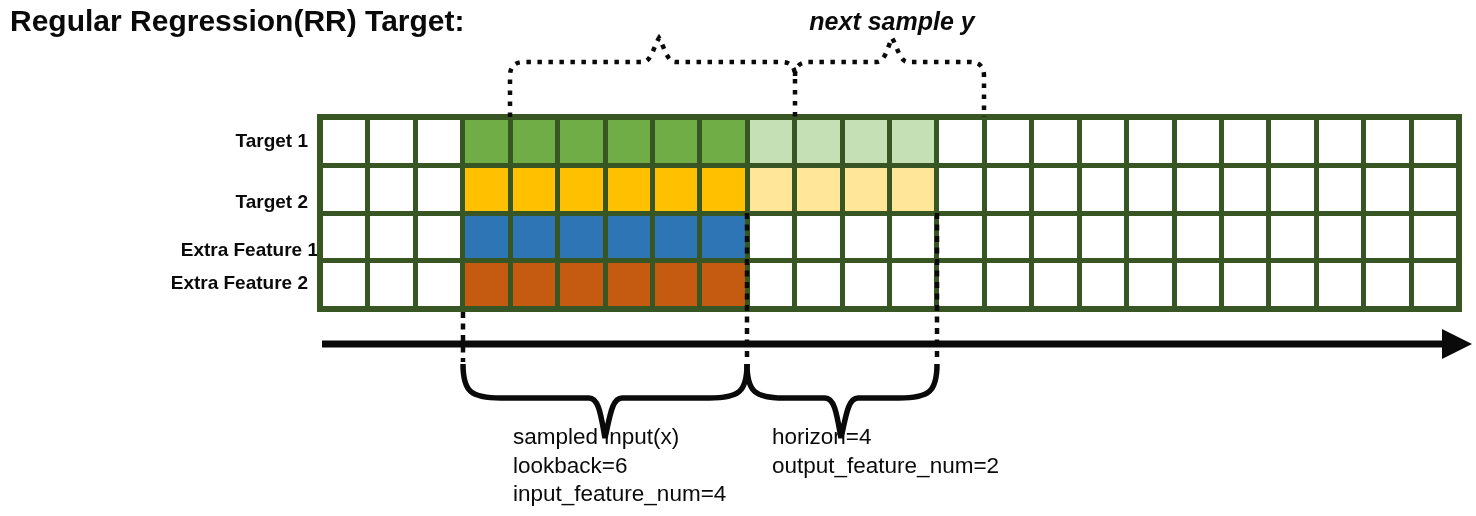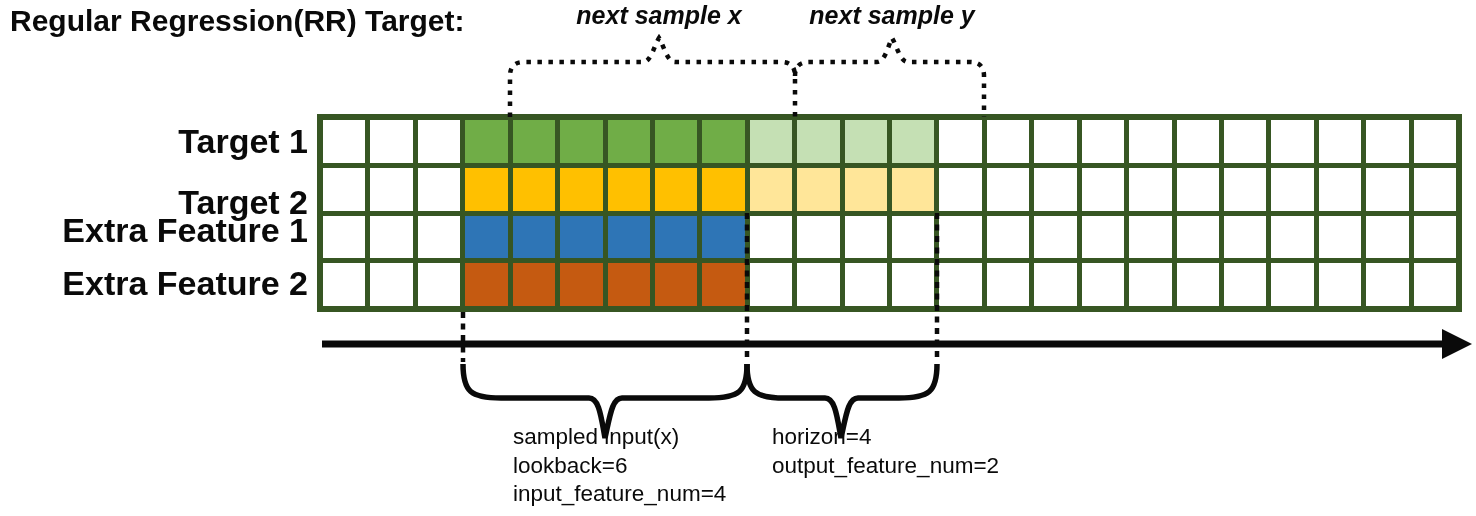--- a/index.html
+++ b/index.html
@@ -8,56 +8,55 @@
     font-family:"Liberation Sans","DejaVu Sans",sans-serif;color:#0a0a0a;overflow:hidden;
   }
   .title{
     position:absolute;left:10px;top:4px;font-size:30px;font-weight:700;letter-spacing:0px;
   }
   .next-label{
     position:absolute;top:1px;transform:translateX(-50%);
     font-size:25px;font-style:italic;font-weight:600;white-space:nowrap;
   }
   #next-x{left:659px;}
-  #next-y{left:892px;}
+  #next-y{left:892px;margin-top:6px;}
   .grid{
     position:absolute;left:317px;top:114px;width:1145px;height:198px;
     display:grid;grid-template-columns:repeat(24,1fr);grid-auto-rows:1fr;
     gap:5px;padding:6px;box-sizing:border-box;background:#375623;
   }
   .cell{width:100%;height:100%;}
   .row-label{
     position:absolute;left:0;width:308px;height:44px;
     display:flex;align-items:center;justify-content:flex-end;
-    font-size:34px;font-weight:700;white-space:nowrap;
+    font-size:19px;font-weight:700;white-space:nowrap;
   }
   #row-label-0{top:119px;}
   #row-label-1{top:180px;}
-  #row-label-2{top:208px;}
+  #row-label-2{top:228px;margin-left:10px;}
   #row-label-3{top:261px;}
   .time-label{
     position:absolute;left:160px;width:145px;top:327px;height:34px;
     display:flex;align-items:center;justify-content:flex-end;
     font-size:30px;font-weight:700;
   }
   .overlay{position:absolute;left:0;top:0;pointer-events:none;}
   .anno{
     position:absolute;top:423px;font-size:22.5px;line-height:28.5px;font-weight:500;white-space:nowrap;
   }
   #anno-input{left:513px;}
   #anno-output{left:772px;}
 </style>
 </head>
 <body>
 
 <div class="canvas">
 
   <div class="title">Regular Regression(RR) Target:</div>
 
-  <div class="next-label" id="next-x">next sample x</div>
   <div class="next-label" id="next-y">next sample y</div>
 
   <div class="row-label" id="row-label-0">Target 1</div>
   <div class="row-label" id="row-label-1">Target 2</div>
   <div class="row-label" id="row-label-2">Extra Feature 1</div>
   <div class="row-label" id="row-label-3">Extra Feature 2</div>
 
   <div class="grid" id="grid" style="background: rgb(55, 86, 35);">
       <div class="cell" style="background: rgb(255, 255, 255);"></div>
       <div class="cell" style="background: rgb(255, 255, 255);"></div>

